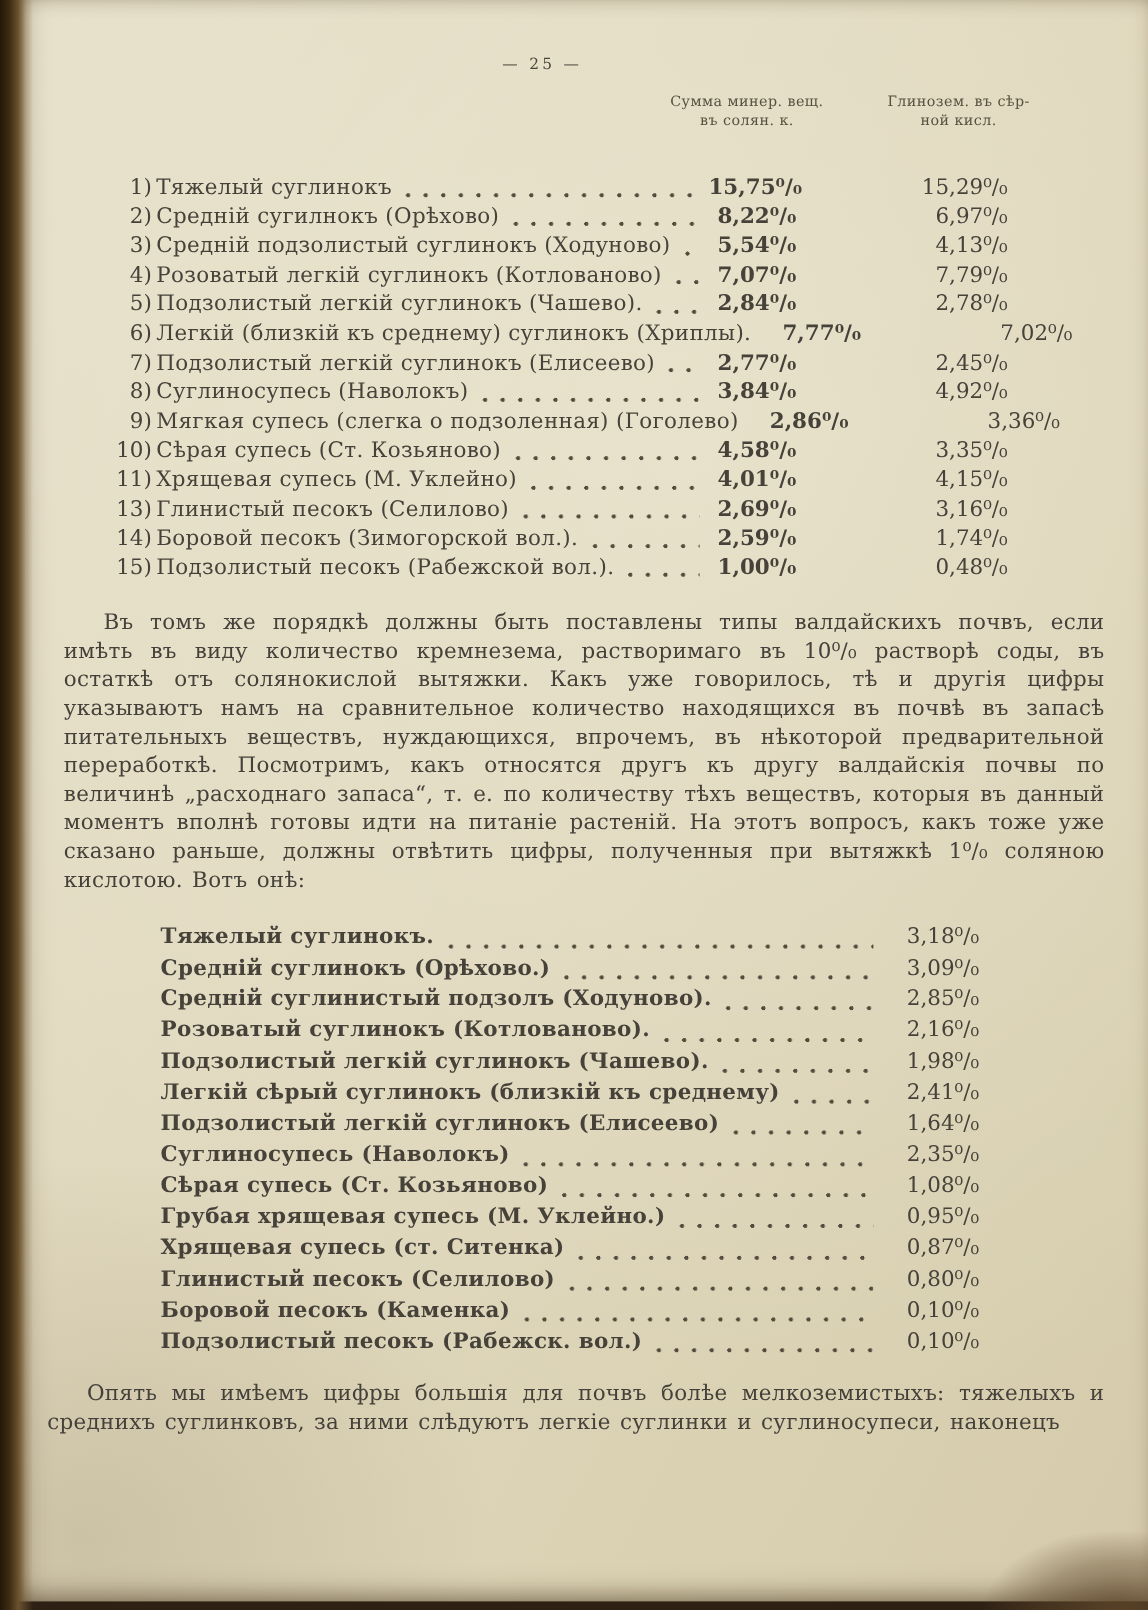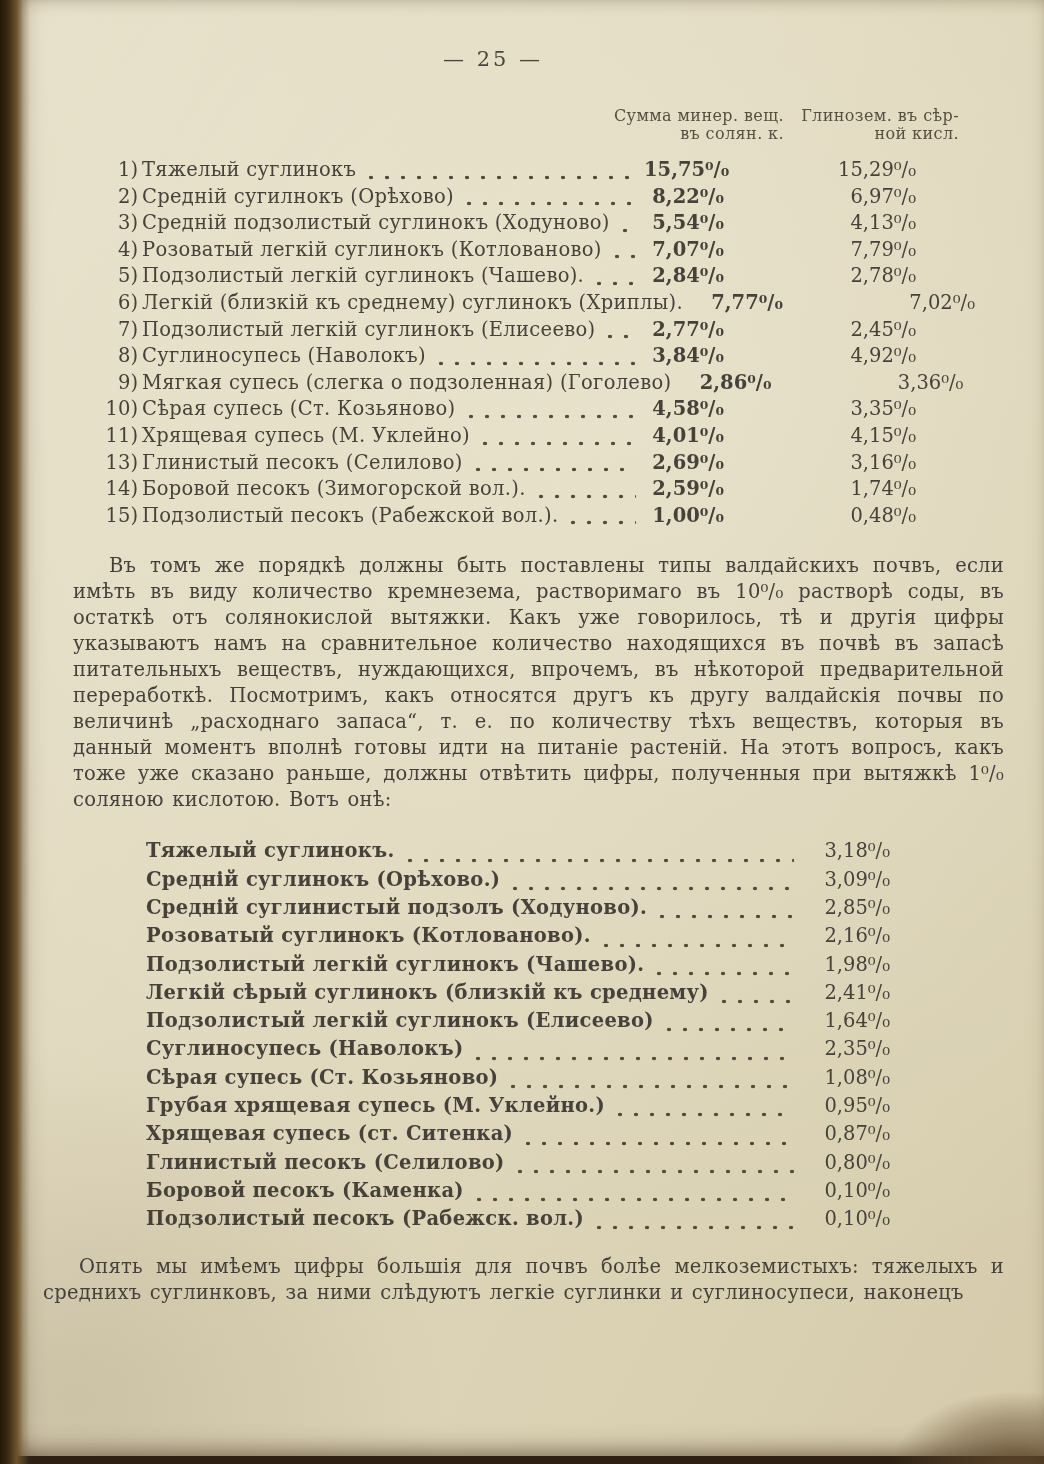--- a/index.html
+++ b/index.html
@@ -29,25 +29,25 @@
       #231708 0%, #3f2d15 30%, #6b522d 55%,
       rgba(130,103,62,0.35) 78%, rgba(130,103,62,0) 100%);
   }
   .corner-smudge {
     position: absolute; right: 0; bottom: 0; width: 150px; height: 72px;
     background: radial-gradient(ellipse at 82% 105%,
       rgba(96,72,44,0.85), rgba(96,72,44,0.4) 45%, rgba(96,72,44,0) 72%);
   }
   .pagenum {
     margin: 44px 70px 0 0; text-align: center;
-    font-size: 21px; line-height: 30px; letter-spacing: 3px; color: #4a463c;
+    font-size: 14px; line-height: 30px; letter-spacing: 3px; color: #4a463c;
   }
   .hdr {
-    position: absolute; top: 107px; font-size: 16px; line-height: 18px;
-    text-align: right; color: #55503f; letter-spacing: 0.4px;
+    position: absolute; top: 84px; font-size: 13px; line-height: 18px;
+    text-align: center; color: #55503f; letter-spacing: 0.4px;
   }
   .hdr1 { left: 562px; width: 210px; }
   .hdr2 { left: 772px; width: 175px; }
 
   .table1 { margin: 84px 0 0 84px; width: 820px; font-size: 19.5px; }
   .t1-row { display: flex; align-items: baseline; height: 26.6px; white-space: nowrap; }
   .t1-num { width: 42px; text-align: right; flex: none; }
   .t1-label { margin-left: 4px; flex: none; letter-spacing: 0.3px; }
   .leader {
     flex: 1 1 0; min-width: 0; height: 7px;
@@ -56,21 +56,21 @@
     background-size: 16px 7px; background-repeat: repeat-x;
   }
   .t1-v1 { flex: none; width: 80px; text-align: right; font-weight: bold; }
   .t1-v2 { flex: none; width: 192px; text-align: right; }
 
   .para {
     margin: 0; padding: 0; text-align: justify;
     font-size: 19.5px; line-height: 26px; color: #45413a;
     letter-spacing: 0.25px; word-spacing: 2px;
   }
-  .p1 { margin: 23px 40px 0 61px; text-indent: 36px; }
+  .p1 { margin: 23px 40px 0 46px; text-indent: 36px; }
   .p2 { margin: 19px 40px 0 31px; text-indent: 36px; }
 
   .table2 { margin: 26px 0 0 134px; width: 744px; font-size: 19.5px; }
   .t2-row { display: flex; align-items: baseline; height: 28.3px; white-space: nowrap; }
   .t2-label { flex: none; letter-spacing: 0.3px; font-weight: bold; }
   .t2-v { flex: none; width: 88px; text-align: right; }
 </style>
 </head>
 <body>
 

